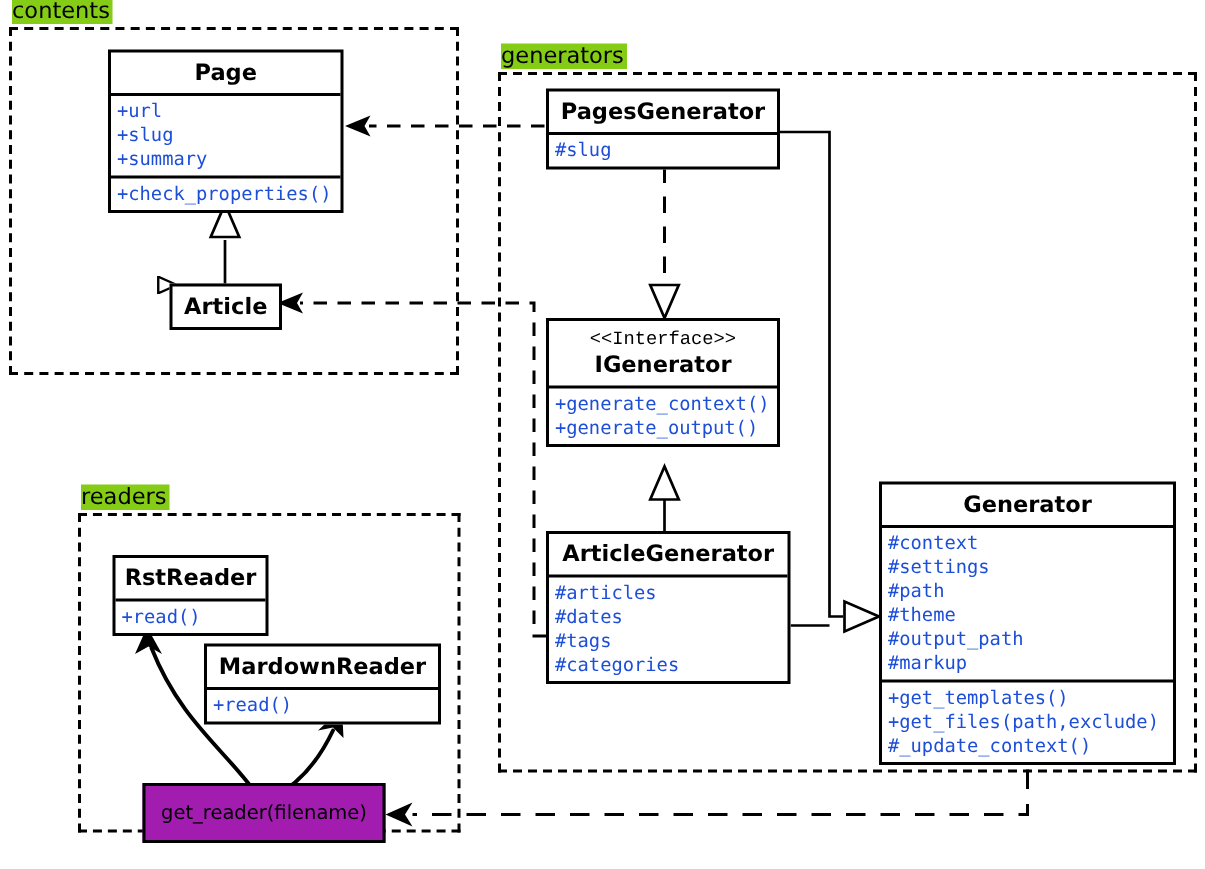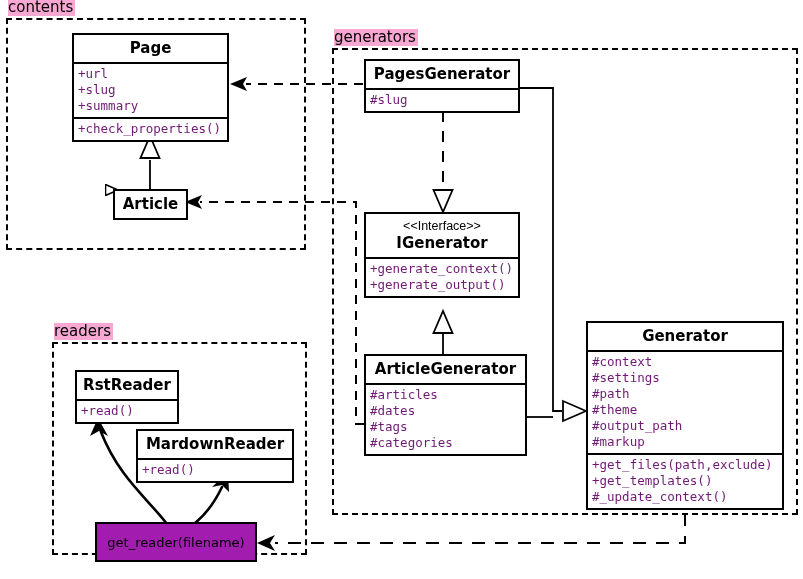--- a/index.html
+++ b/index.html
@@ -42,21 +42,21 @@
     border: 2px dashed #000;
     
   }
   .pkg-label {
     position: absolute;
     top: -19px;
     left: 2px;
     font-family: "DejaVu Sans", sans-serif;
     font-size: 15px;
     color: #000;
-    background: #f9a8d4;
+    background: #84cc16;
     padding: 0 2px 0 0;
     line-height: 17px;
     white-space: nowrap;
   }
 
   
   .cls {
     position: absolute;
     box-sizing: border-box;
     border: 2px solid #000;
@@ -66,36 +66,36 @@
     font-family: "DejaVu Sans", sans-serif;
     font-weight: bold;
     font-size: 15px;
     text-align: center;
     padding: 4px 6px 5px 6px;
     line-height: 18px;
     color: #000;
     white-space: nowrap;
   }
   .cls-stereotype {
-    font-family: Liberation Sans, sans-serif;
+    font-family: Liberation Mono, monospace;
     font-weight: normal;
     font-size: 12.5px;
     text-align: center;
     display: block;
     line-height: 16px;
   }
   .cls-sect {
     border-top: 2px solid #000;
     padding: 2px 0 3px 0;
   }
   .cls-sect .item {
     font-family: "DejaVu Sans Mono", monospace;
     font-size: 12.5px;
     line-height: 16px;
-    color: #701a75;
+    color: #1d4ed8;
     padding-left: 4px;
     white-space: nowrap;
   }
   .func-box {
     position: absolute;
     box-sizing: border-box;
     border: 2px solid #000;
     background: #a21caf;
     display: flex;
     align-items: center;
@@ -240,22 +240,22 @@
     <div class="cls-name">Generator</div>
     <div class="cls-sect">
       <div class="item">#context</div>
       <div class="item">#settings</div>
       <div class="item">#path</div>
       <div class="item">#theme</div>
       <div class="item">#output_path</div>
       <div class="item">#markup</div>
     </div>
     <div class="cls-sect">
+      <div class="item">+get_templates()</div>
       <div class="item">+get_files(path,exclude)</div>
-      <div class="item">+get_templates()</div>
       <div class="item">#_update_context()</div>
     </div>
   </div>
 
   <div class="cls" style="left:75px; top:370px; width:104px;">
     <div class="cls-name">RstReader</div>
     <div class="cls-sect">
       <div class="item">+read()</div>
     </div>
   </div>

